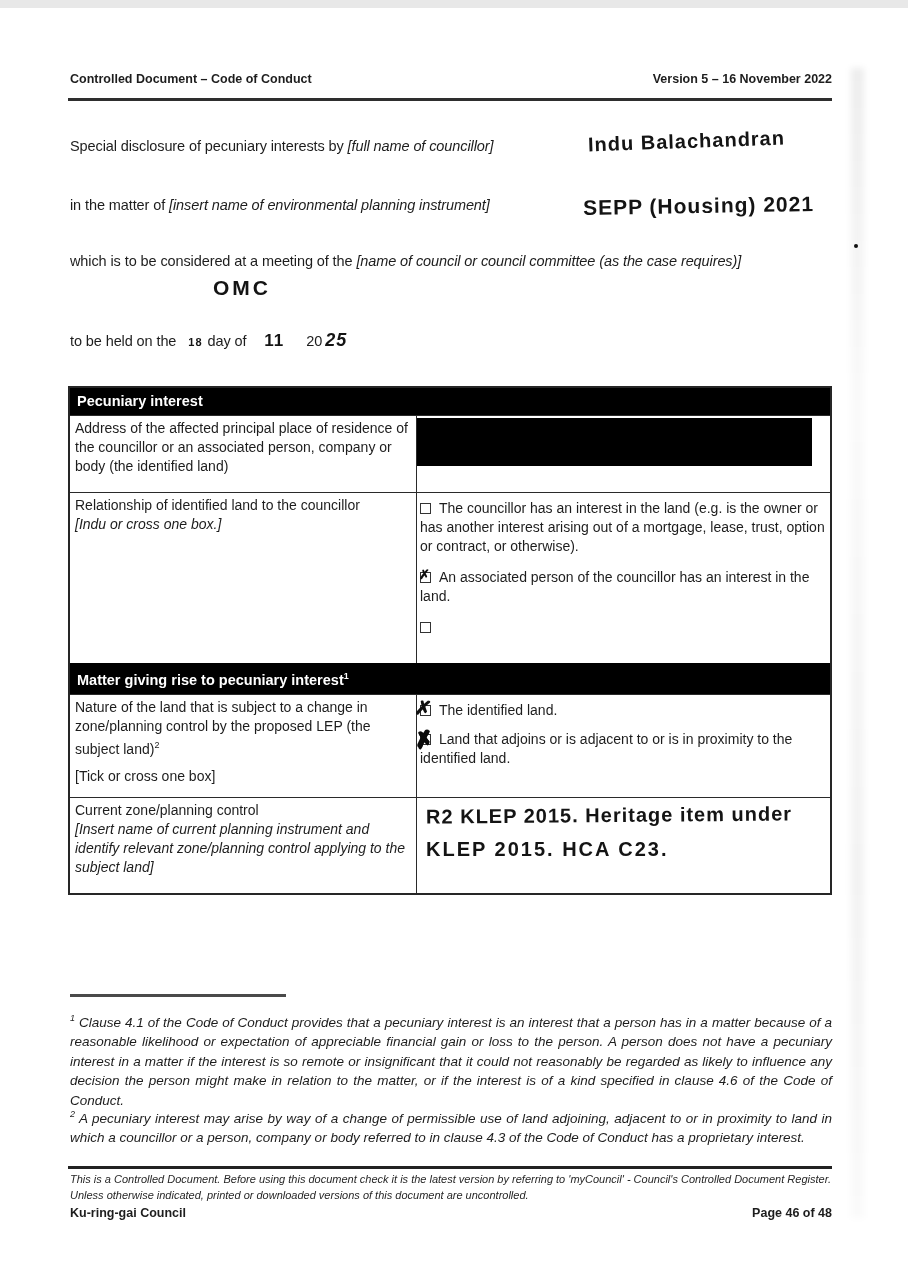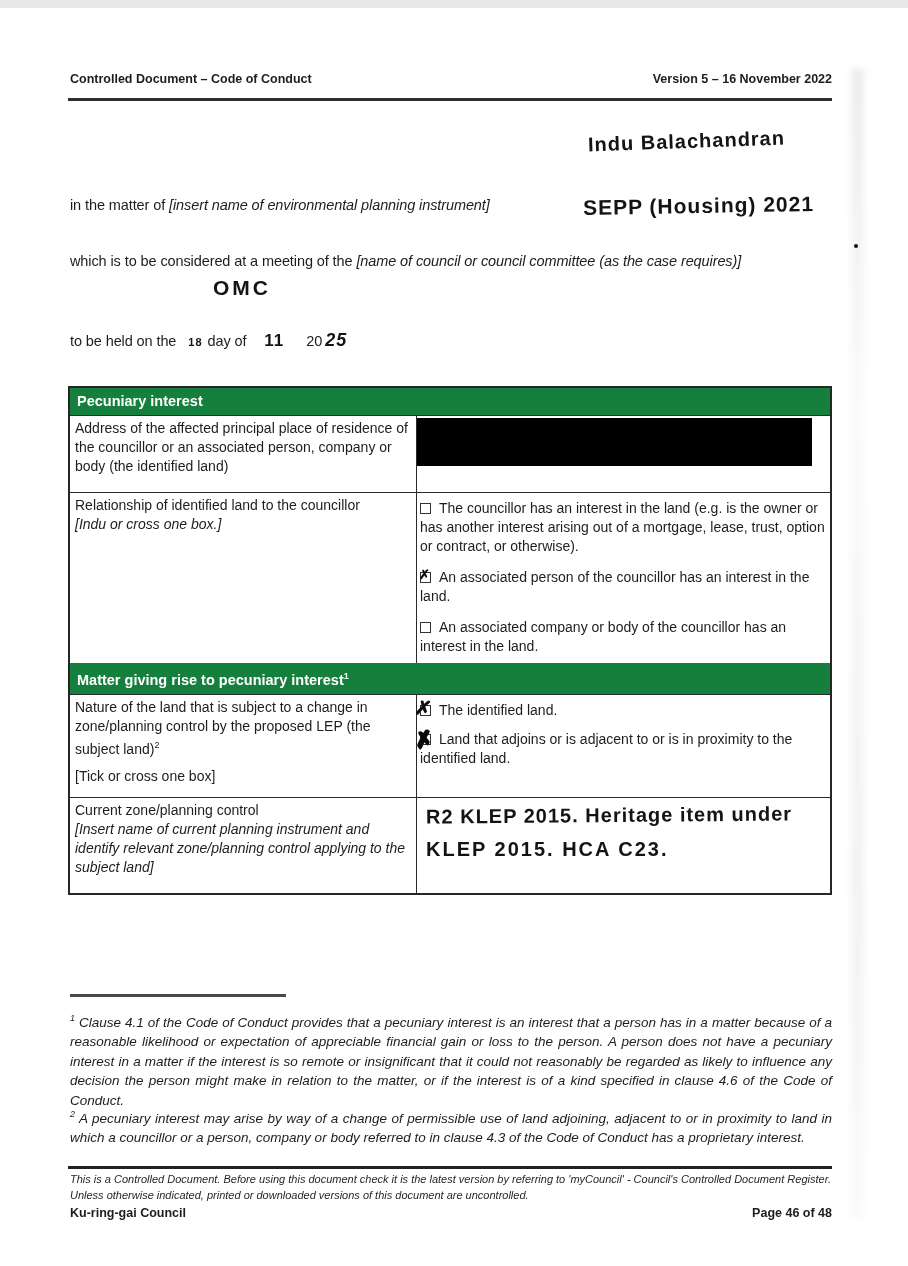--- a/index.html
+++ b/index.html
@@ -15,21 +15,21 @@
   .hw{
     font-family:cursive,sans-serif;
     font-weight:600;color:#141414;letter-spacing:1px;white-space:nowrap;
   }
   
   .hdr-rule{left:68px;top:90px;width:764px;height:3px;background:#2e2e2e;}
   
   .para{left:70px;width:764px;}
   
   #disclosure-table{left:68px;top:378px;width:764px;border:2px solid #262626;box-sizing:border-box;background:#fff;}
-  .tbar{background:#15803d;color:#ffffff;font-weight:bold;font-size:14.5px;
+  .tbar{background:#000000;color:#ffffff;font-weight:bold;font-size:14.5px;
         padding:5px 0 5px 7px;line-height:17px;}
   .trow{display:flex;border-top:1.5px solid #2a2a2a;box-sizing:border-box;}
   .tcell{box-sizing:border-box;font-size:14px;line-height:19px;}
   .tcell.lc{width:347px;padding:3px 8px 3px 5px;border-right:1.5px solid #2a2a2a;}
   .tcell.rc{width:413px;padding:2px 2px 2px 3px;position:relative;}
   .redaction{position:absolute;left:0;top:2px;width:395px;height:48px;background:#000;}
   .opt{margin:4px 0 12px 0;}
   .cb{
     display:inline-block;width:9px;height:9px;border:1.5px solid #333;
     margin-right:8px;vertical-align:-1px;position:relative;
@@ -62,20 +62,23 @@
 </style>
 </head>
 <body>
 
 <div id="page">
 
   <div class="abs bold" style="left:70px;top:64px;font-size:12.5px;">Controlled Document – Code of Conduct</div>
   <div class="abs bold" style="right:76px;top:64px;font-size:12.5px;">Version 5 – 16 November 2022</div>
   <div class="abs hdr-rule"></div>
 
+  <div class="abs para printed" style="top:128px;">
+    <span>Special disclosure of pecuniary interests by </span><span class="it">[full name of councillor]</span>
+  </div>
   <div class="abs hw" style="left:588px;top:122px;font-size:20px;transform:rotate(-2deg);">Indu Balachandran</div>
 
   <div class="abs para printed" style="top:187px;">
     <span>in the matter of </span><span class="it">[insert name of environmental planning instrument]</span>
   </div>
   <div class="abs hw" style="left:583px;top:186px;font-size:21px;transform:rotate(-1deg);">SEPP (Housing) 2021</div>
 
   <div class="abs para printed" style="top:243px;text-align:justify;">
     <span>which is to be considered at a meeting of the </span><span class="it">[name of council or council committee (as the case requires)]</span>
   </div>
@@ -110,21 +113,21 @@
         <div class="it">[Indu or cross one box.]</div>
       </div>
       <div class="tcell rc">
         <div class="opt">
           <span class="cb"></span><span>The councillor has an interest in the land (e.g. is the owner or has another interest arising out of a mortgage, lease, trust, option or contract, or otherwise).</span>
         </div>
         <div class="opt">
           <span class="cb"><span class="mark-x-small">✗</span></span><span>An associated person of the councillor has an interest in the land.</span>
         </div>
         <div class="opt">
-          <span class="cb"></span><span>An associated company or body of the councillor has an interest in the land.</span>
+          <span class="cb"></span>
         </div>
       </div>
     </div>
 
     <div class="tbar">
       <span>Matter giving rise to pecuniary interest</span><sup>1</sup>
     </div>
 
     <div class="trow" style="height:103px;">
       <div class="tcell lc">

